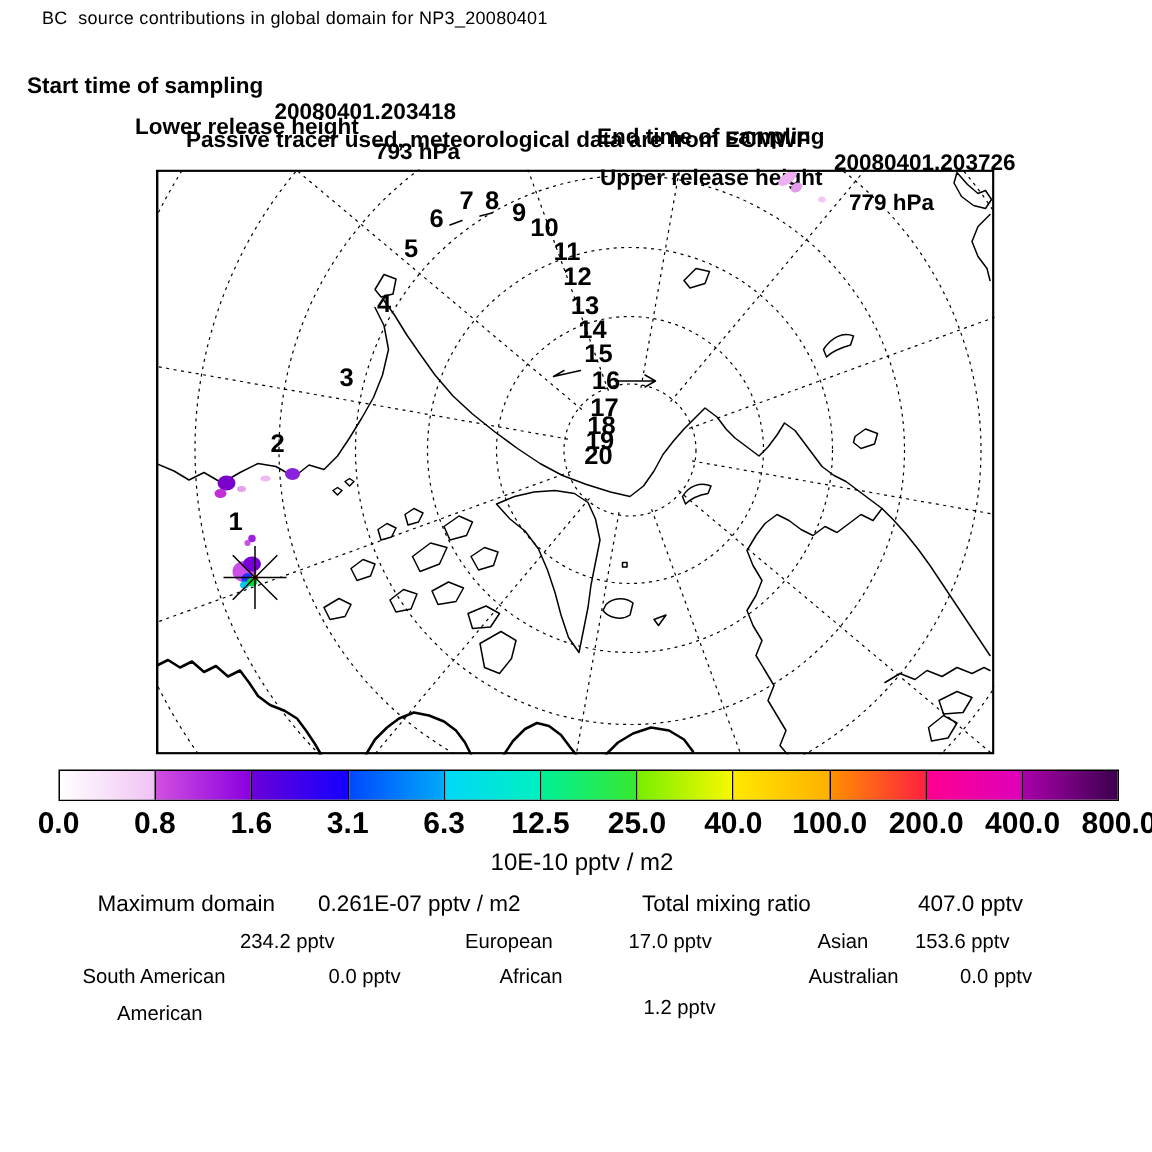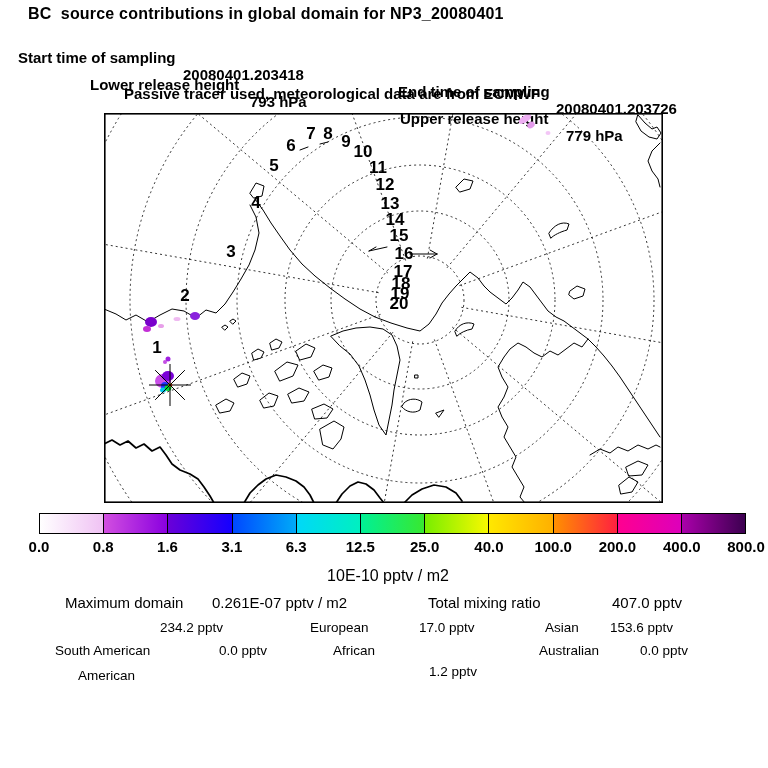--- a/index.html
+++ b/index.html
@@ -1,31 +1,31 @@
 <!DOCTYPE html>
 <html><head>
 <meta charset="utf-8">
 <style>
   html,body{margin:0;padding:0;}
   body{width:768px;height:768px;background:#ffffff;position:relative;overflow:hidden;
        font-family:"Liberation Sans",sans-serif;color:#000;}
   .abs{position:absolute;}
-  #title{left:28px;top:5px;font-size:16px;font-weight:bold;letter-spacing:0.2px;white-space:pre;}
+  #title{left:28px;top:5px;font-size:12px;font-weight:normal;letter-spacing:0.2px;white-space:pre;}
   .hline{font-size:15px;white-space:pre;font-weight:bold;}
   #map{left:104px;top:113px;width:559px;height:390px;}
   .grat{stroke:#000;stroke-width:0.8;fill:none;stroke-dasharray:2 3;}
   .coast{stroke:#000;stroke-width:1;fill:none;stroke-linejoin:round;stroke-linecap:round;}
   .coast2{stroke:#000;stroke-width:1.7;fill:none;stroke-linejoin:round;stroke-linecap:round;}
   .trajnum{font-family:"Liberation Sans",sans-serif;font-size:17px;font-weight:bold;fill:#000;
            text-anchor:middle;}
   #cbar{left:39px;top:513px;width:707px;height:21px;border:1.6px solid #000;display:flex;
         box-sizing:border-box;}
   .cseg{flex:1 1 0;border-right:1.6px solid #000;}
   .cseg:last-child{border-right:none;}
-  .ctick{position:absolute;top:538px;transform:translateX(-50%);font-size:15px;font-weight:bold;}
+  .ctick{position:absolute;top:538px;transform:translateX(-50%);font-size:20px;font-weight:bold;}
   #cunit{left:388px;top:567px;transform:translateX(-50%);font-size:16px;}
   .s1{font-size:15px;white-space:pre;}
   .s2{font-size:13.5px;white-space:pre;}
 </style>
 </head>
 <body>
 
 <div class="abs" id="title">BC  source contributions in global domain for NP3_20080401</div>
 
 <div class="abs hline" style="left:0;top:32px;width:768px;height:20px;">

